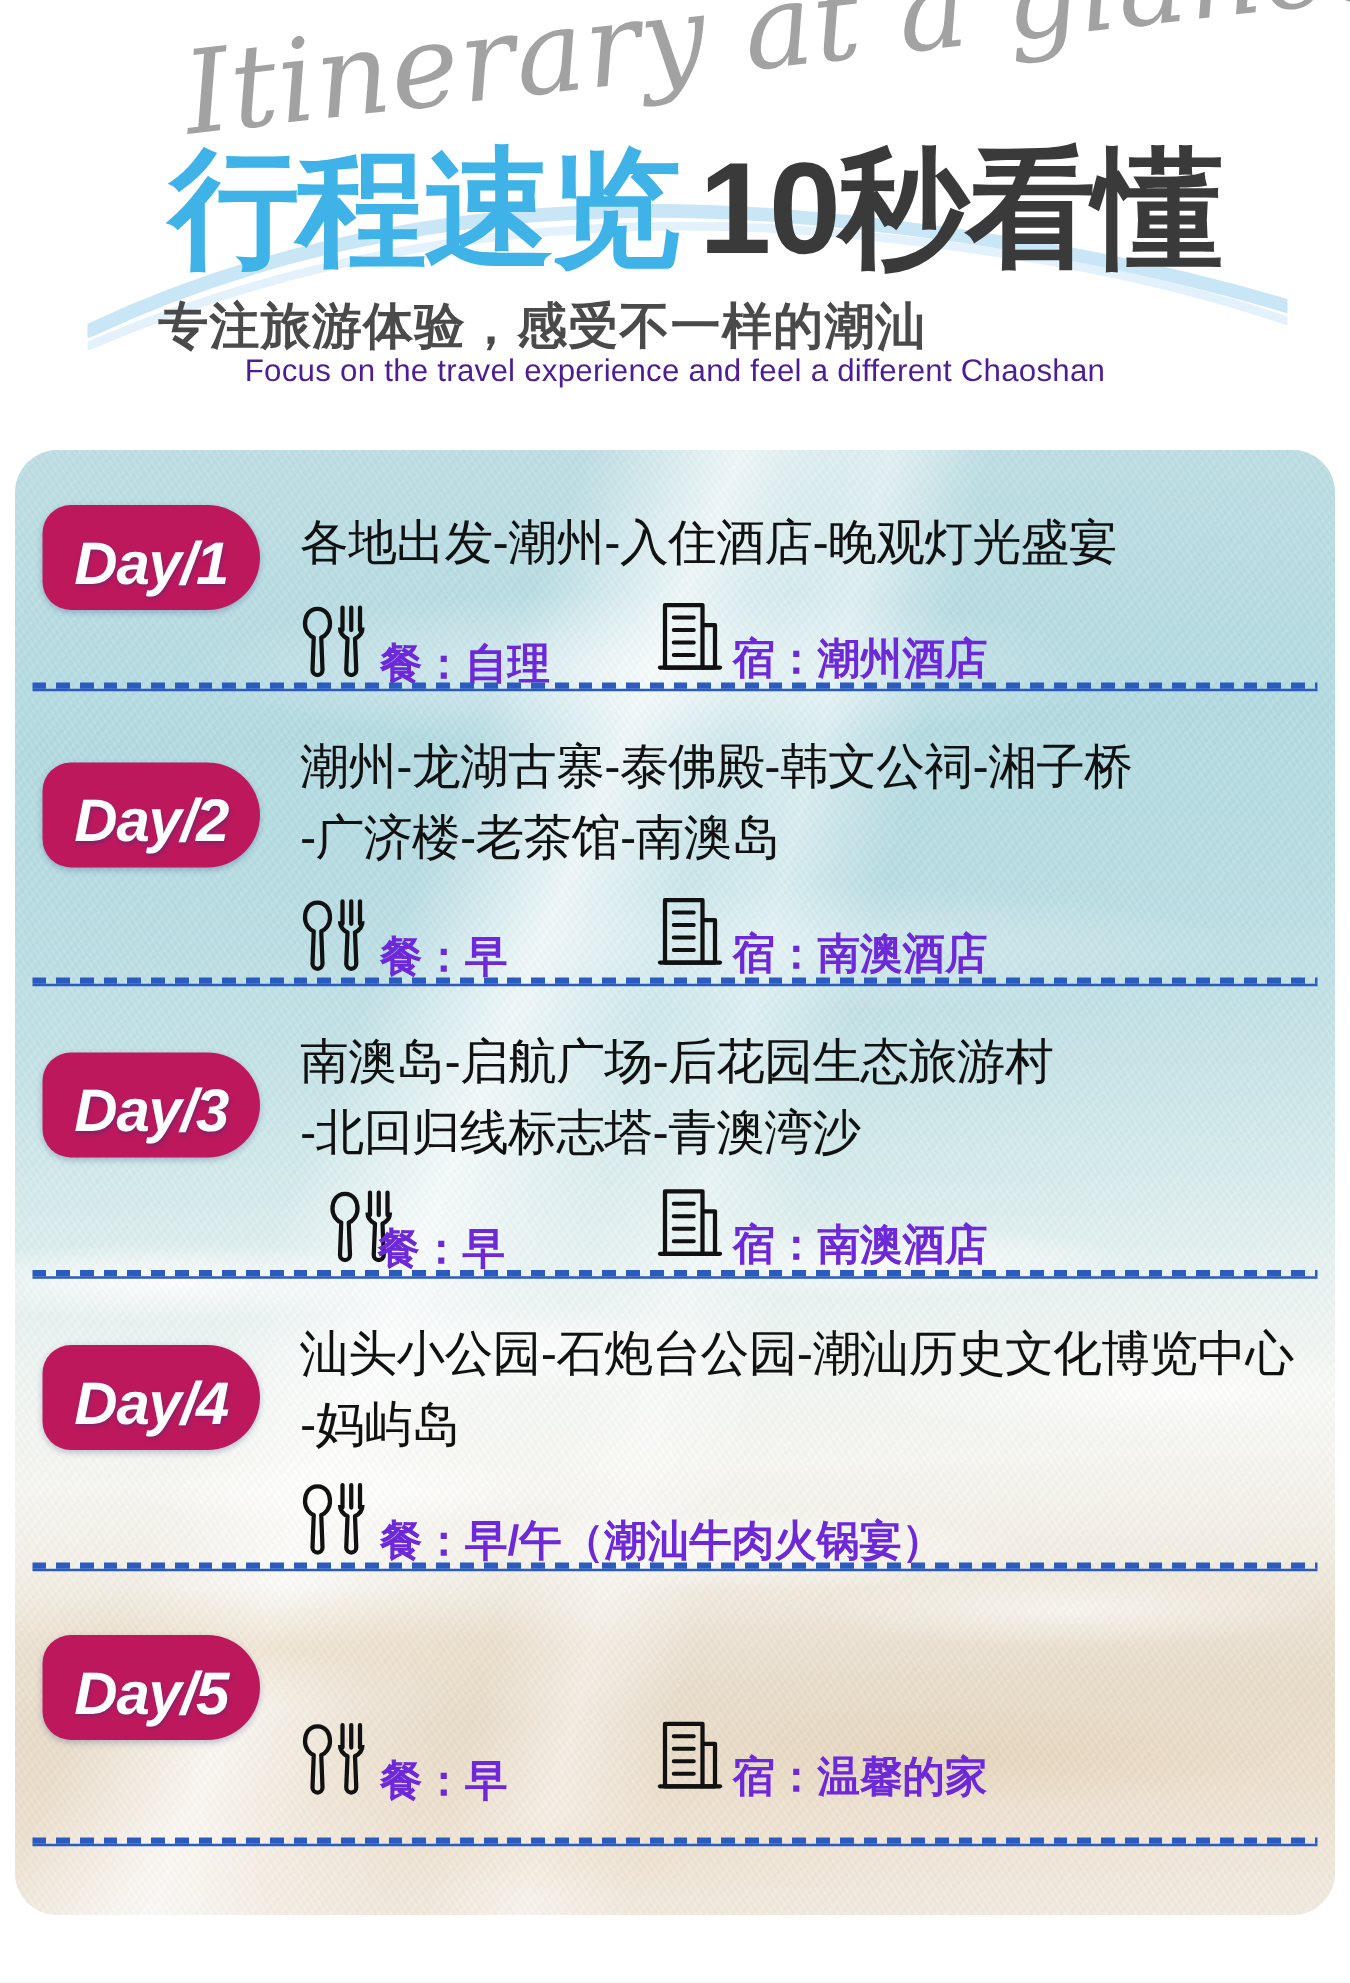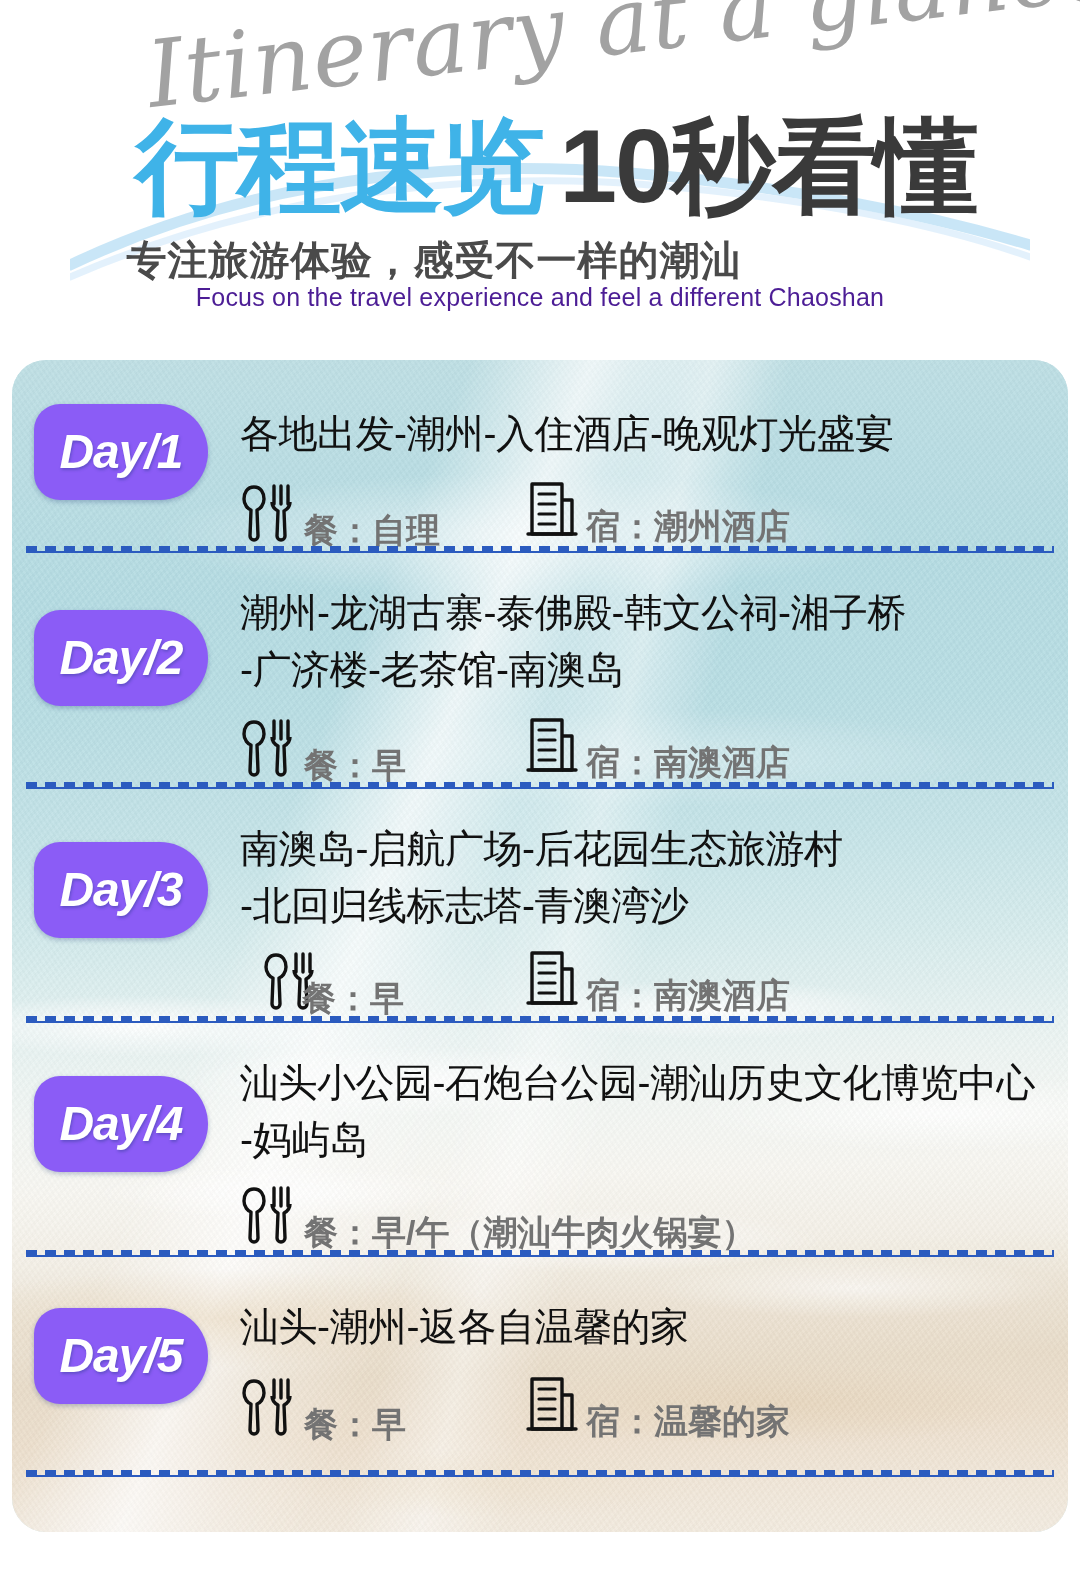--- a/index.html
+++ b/index.html
@@ -157,22 +157,22 @@
     position:absolute;left:0;top:0;width:100%;height:5px;
     background-image:repeating-linear-gradient(90deg,#2B5BBF 0 11px,rgba(0,0,0,0) 11px 19px);
   }
   .divider .solid{
     position:absolute;left:0;top:5px;width:100%;height:2px;background:#2B5BBF;
   }
 
   
   .badge{
     position:absolute;left:22px;
-    width:174px;height:96px;
-    background:#8b5cf6;
+    width:174px;height:84px;
+    background:#be185d;
     border-radius:26px 48px 48px 26px;
     box-shadow:0 2px 5px rgba(20,50,110,.28);
   }
   .badge span{
     display:block;
     width:100%;
     text-align:center;
     line-height:96px;
     font-size:48px;
     font-weight:bold;
@@ -195,21 +195,21 @@
   
   .info{
     position:absolute;
     display:flex;
     align-items:center;
     white-space:nowrap;
   }
   .info .txt{
     font-size:34px;
     font-weight:bold;
-    color:#737373;
+    color:#6d28d9;
     letter-spacing:0px;
     margin-left:6px;
     margin-top:40px;
   }
   .ico{display:block;}
 
   
 </style>
 </head>
 <body>
@@ -338,21 +338,20 @@
     </div>
 
     <div class="divider" style="top:890px">
       <div class="dash"></div>
       <div class="solid"></div>
     </div>
 
     <div class="badge" style="top:948px">
       <span>Day/5</span>
     </div>
-    <div class="route" style="left:228px;top:940px">汕头-潮州-返各自温馨的家</div>
     <div class="info" style="left:228px;top:1002px">
       <svg class="ico" width="58" height="62" viewBox="0 0 58 62">
         <path d="M14 7 C7 7 4 13 4 19 C4 25 8 29 11 30 L10 56 a4 4 0 0 0 8 0 L17 30 C20 29 24 25 24 19 C24 13 21 7 14 7 Z" fill="none" stroke="#111" stroke-width="3.4" stroke-linejoin="round"></path>
         <path d="M34 6 L34 24 M41 6 L41 24 M48 6 L48 24" fill="none" stroke="#111" stroke-width="3.4" stroke-linecap="round"></path>
         <path d="M32 22 C32 28 36 30 38 31 L37 56 a4 4 0 0 0 8 0 L44 31 C46 30 50 28 50 22" fill="none" stroke="#111" stroke-width="3.4" stroke-linejoin="round"></path>
       </svg>
       <span class="txt">餐：早</span>
     </div>
     <div class="info" style="left:512px;top:999px">
       <svg class="ico" width="56" height="66" viewBox="0 0 56 66">

